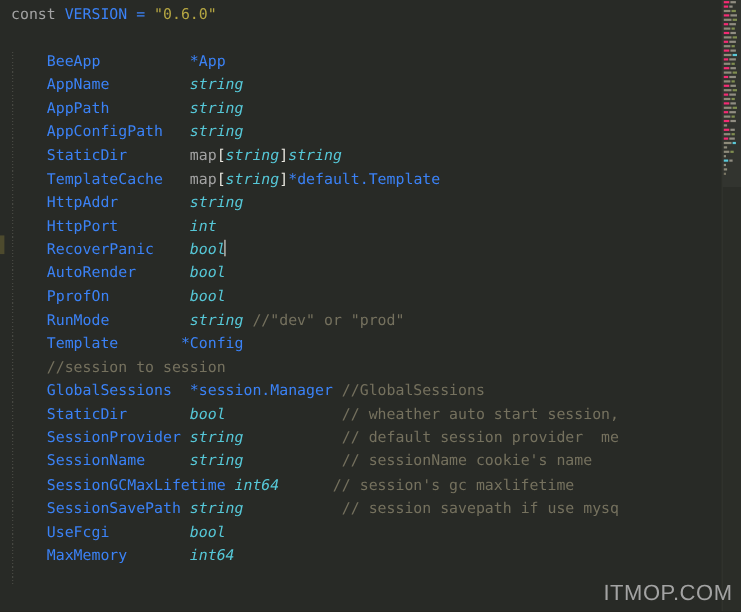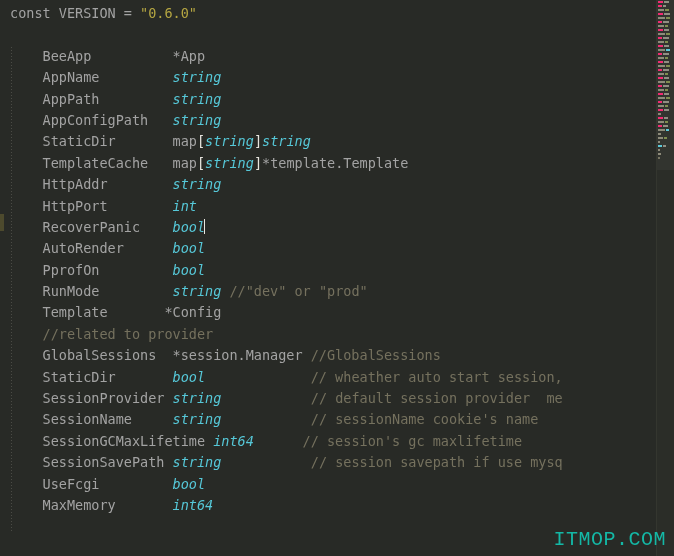--- a/index.html
+++ b/index.html
@@ -54,21 +54,21 @@
     position: absolute;
     left: 0;
     top: 214px;
     width: 4px;
     height: 17px;
     background: #4d4a2d;
   }
 
   
   .kw        { color: #a3a3a3; }
-  .plain     { color: #a3a3a3; }
+  .plain     { color: #3b82f6; }
   .type      { color: #56c8d8; font-style: italic; }
   .str       { color: #b5a642; }
   .com       { color: #75715e; }
   .punc      { color: #e8e6df; }
   .bracket   { color: #e8e6df; text-decoration: underline; }
 
   
   .caret {
     display: inline-block;
     width: 1px;
@@ -104,22 +104,22 @@
     width: 18px;
     height: 170px;
     background: rgba(255,255,255,0.035);
   }
 
   
   #watermark {
     position: absolute;
     right: 8px;
     bottom: 6px;
-    color: #14b8a6;
-    font-family: Liberation Mono, monospace;
+    color: #a3a3a3;
+    font-family: Liberation Sans, sans-serif;
     font-size: 20px;
     letter-spacing: 0.5px;
     user-select: none;
   }
 </style>
 </head>
 <body>
 
 <div id="editor">
 
@@ -127,29 +127,29 @@
     <div id="indent-guide"></div>
     <div id="change-marker"></div>
     <div id="code-lines">
         <div class="line"><span class="kw">const </span><span class="plain">VERSION = </span><span class="str">"0.6.0"</span></div>
         <div class="line">&nbsp;</div>
         <div class="line"><span class="plain">    BeeApp          </span><span class="plain">*App</span></div>
         <div class="line"><span class="plain">    AppName         </span><span class="type">string</span></div>
         <div class="line"><span class="plain">    AppPath         </span><span class="type">string</span></div>
         <div class="line"><span class="plain">    AppConfigPath   </span><span class="type">string</span></div>
         <div class="line"><span class="plain">    StaticDir       </span><span class="kw">map</span><span class="punc">[</span><span class="type">string</span><span class="punc">]</span><span class="type">string</span></div>
-        <div class="line"><span class="plain">    TemplateCache   </span><span class="kw">map</span><span class="punc">[</span><span class="type">string</span><span class="punc">]</span><span class="plain">*template.Template</span></div>
+        <div class="line"><span class="plain">    TemplateCache   </span><span class="kw">map</span><span class="punc">[</span><span class="type">string</span><span class="punc">]</span><span class="plain">*default.Template</span></div>
         <div class="line"><span class="plain">    HttpAddr        </span><span class="type">string</span></div>
         <div class="line"><span class="plain">    HttpPort        </span><span class="type">int</span></div>
         <div class="line"><span class="plain">    RecoverPanic    </span><span class="type">bool</span><span class="caret"></span></div>
         <div class="line"><span class="plain">    AutoRender      </span><span class="type">bool</span></div>
         <div class="line"><span class="plain">    PprofOn         </span><span class="type">bool</span></div>
         <div class="line"><span class="plain">    RunMode         </span><span class="type">string</span><span class="com"> //"dev" or "prod"</span></div>
         <div class="line"><span class="plain">    Template       </span><span class="plain">*Config</span></div>
-        <div class="line"><span class="com">    //related to provider</span></div>
+        <div class="line"><span class="com">    //session to session</span></div>
         <div class="line"><span class="plain">    GlobalSessions  </span><span class="plain">*session.Manager </span><span class="com">//GlobalSessions</span></div>
         <div class="line"><span class="plain">    StaticDir       </span><span class="type">bool</span><span class="com">             // wheather auto start session,</span></div>
         <div class="line"><span class="plain">    SessionProvider </span><span class="type">string</span><span class="com">           // default session provider  me</span></div>
         <div class="line"><span class="plain">    SessionName     </span><span class="type">string</span><span class="com">           // sessionName cookie's name</span></div>
         <div class="line"><span class="plain">    SessionGCMaxLifetime </span><span class="type">int64</span><span class="com">      // session's gc maxlifetime</span></div>
         <div class="line"><span class="plain">    SessionSavePath </span><span class="type">string</span><span class="com">           // session savepath if use mysq</span></div>
         <div class="line"><span class="plain">    UseFcgi         </span><span class="type">bool</span></div>
         <div class="line"><span class="plain">    MaxMemory       </span><span class="type">int64</span></div>
       </div>
   </div>

